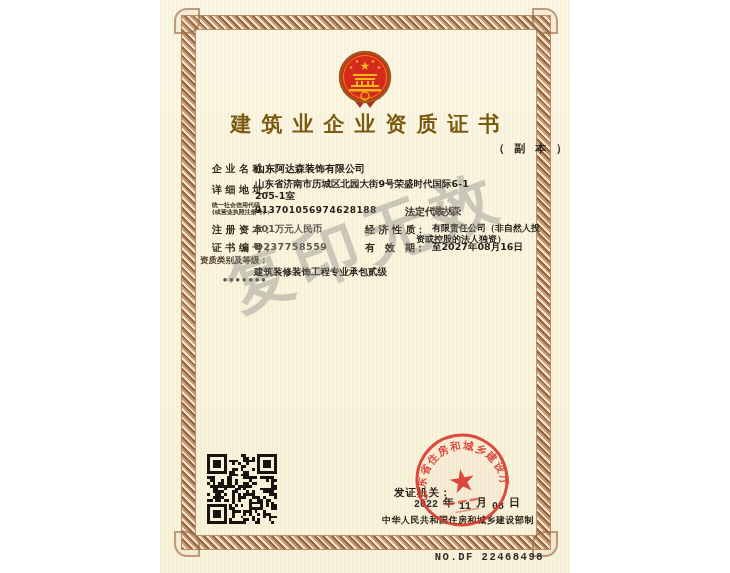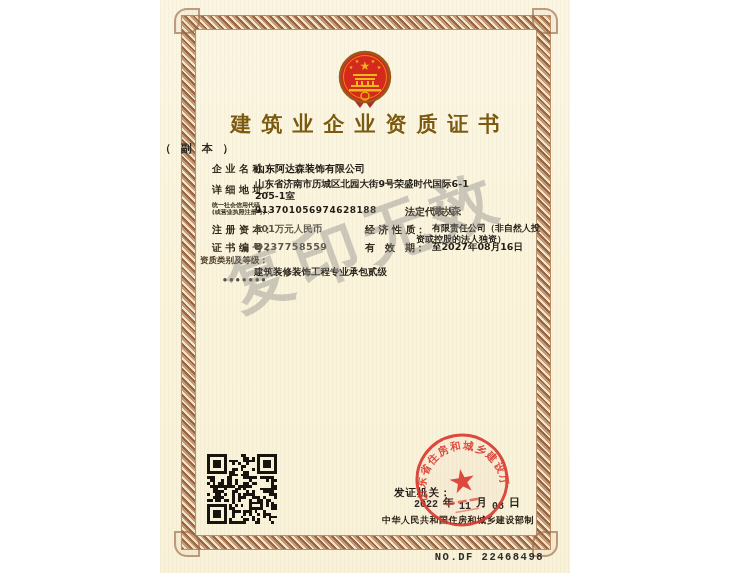--- a/index.html
+++ b/index.html
@@ -32,21 +32,21 @@
   .c-br{right:12px;bottom:16px;}
   .c-bl{left:14px;bottom:16px;transform:rotate(90deg);}
 
   .abs{position:absolute;}
   .title{
     left:0;top:110px;width:100%;text-align:center;
     font-size:21px;font-weight:bold;color:#7b5a10;
     letter-spacing:10px;text-indent:10px;
   }
   .subtitle{
-    left:0;top:141px;width:100%;text-align:left;
+    left:0;top:141px;width:100%;text-align:right;
     font-size:11px;font-weight:bold;color:#2b261d;letter-spacing:3px;
   }
   .lbl{font-size:10px;font-weight:bold;color:#33281a;white-space:nowrap;}
   .val{font-size:9.5px;font-weight:bold;color:#211d16;white-space:nowrap;}
   .val-faded{color:#5c554a;}
   .lbl-tiny{font-size:6px;line-height:6.5px;font-weight:bold;color:#33281a;white-space:nowrap;}
   .watermark{
     left:30px;top:196px;width:350px;height:90px;line-height:90px;text-align:center;
     font-size:64px;font-weight:bold;color:rgba(125,125,125,0.38);
     letter-spacing:8px;transform:rotate(-20deg);pointer-events:none;z-index:5;

